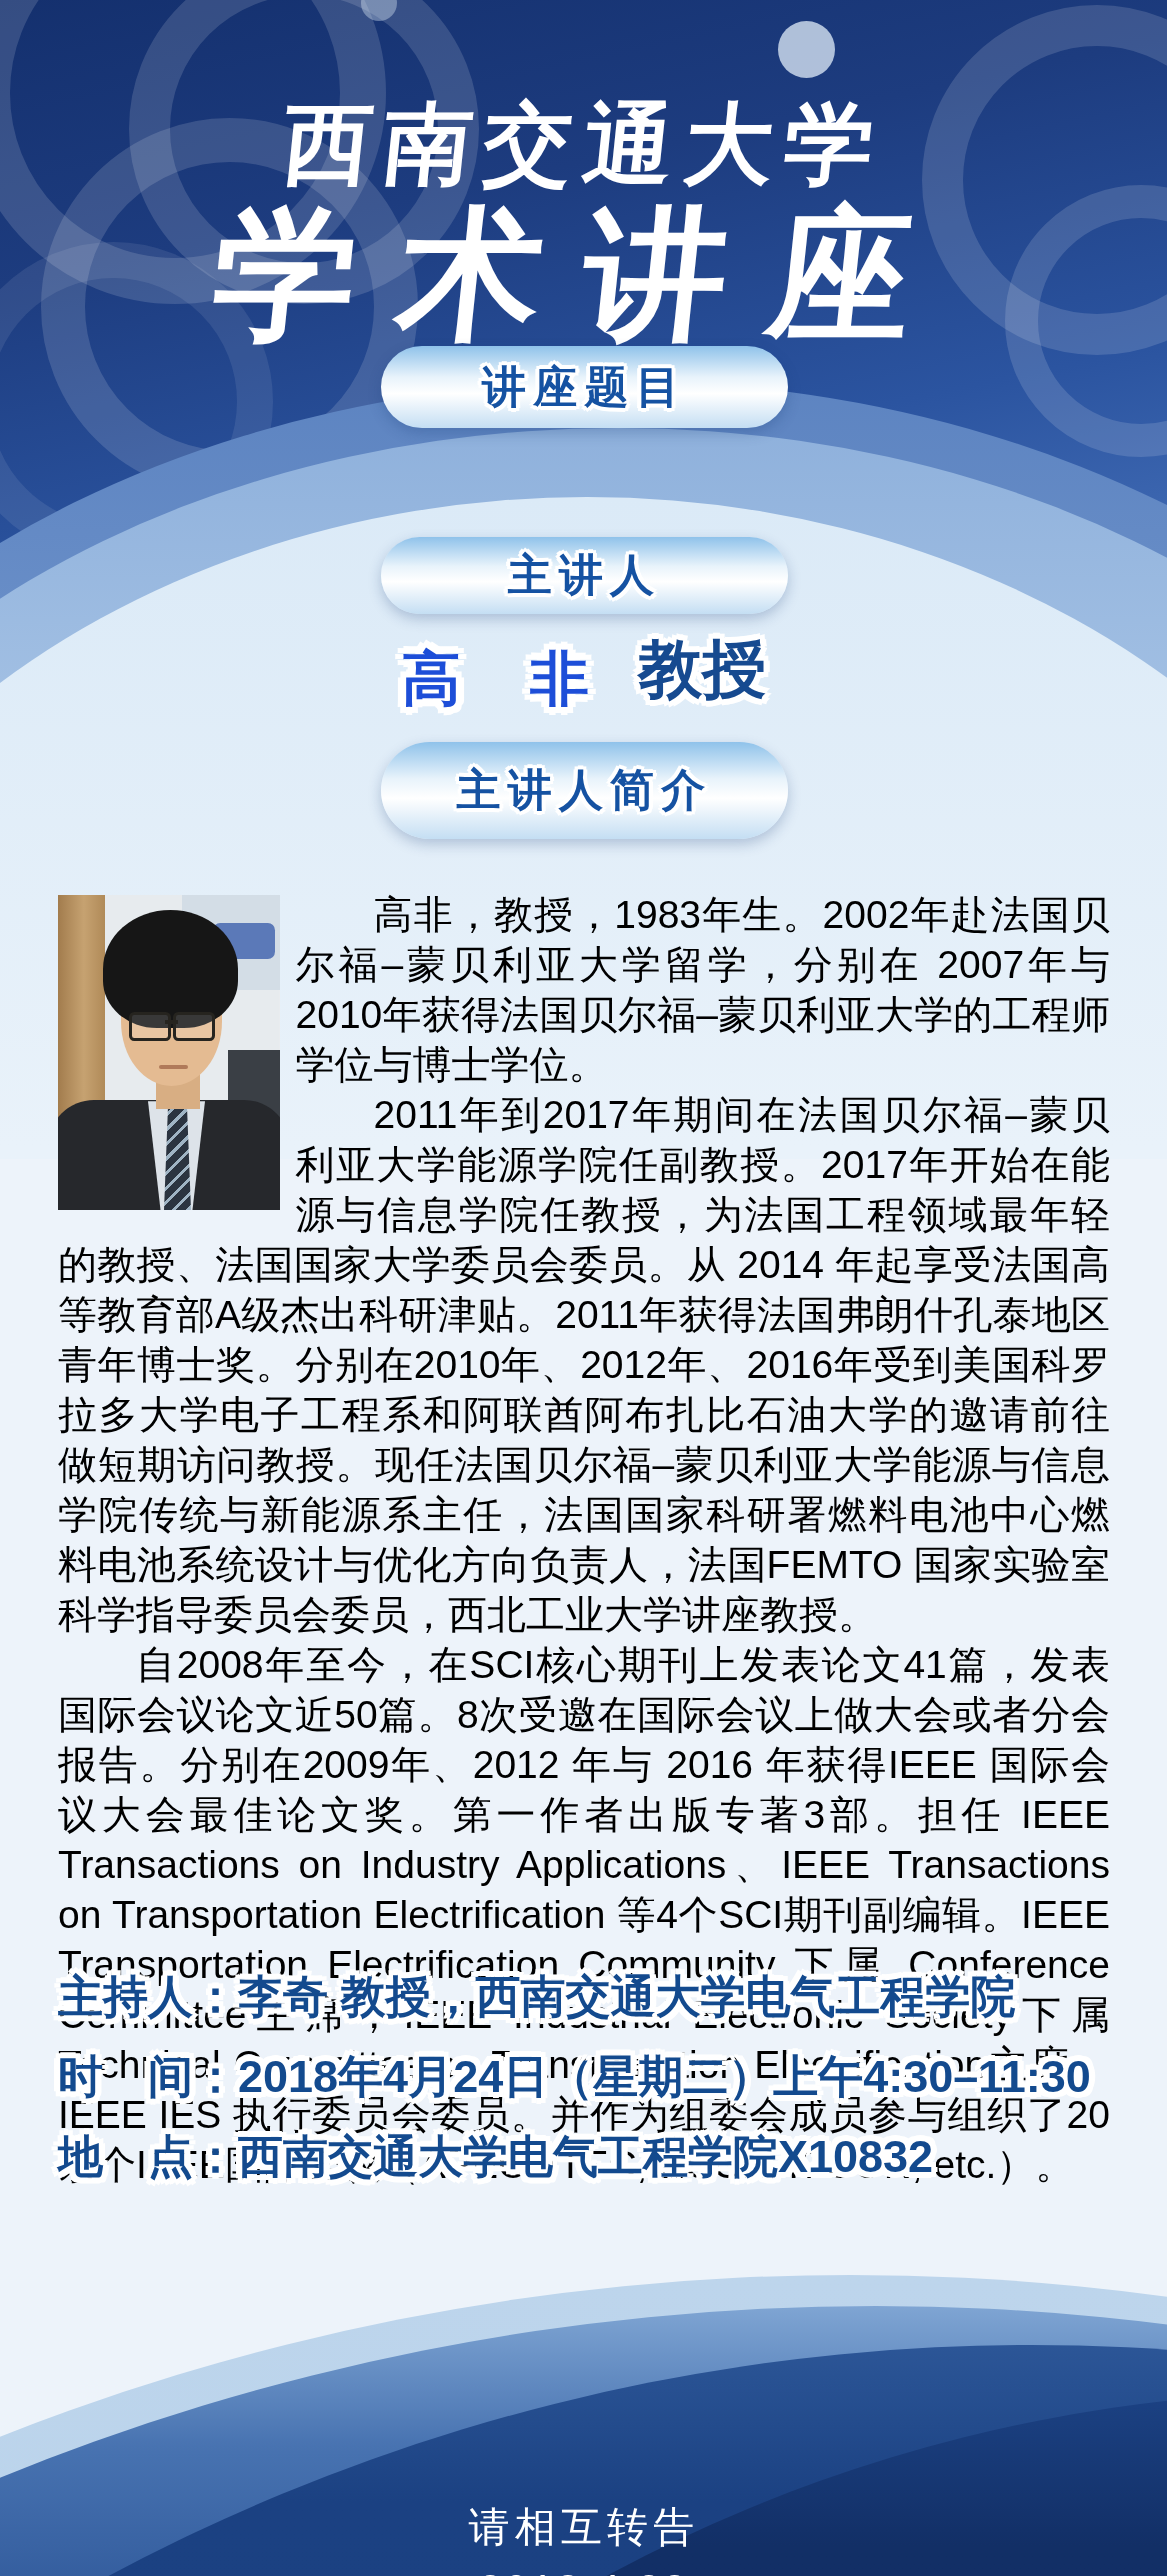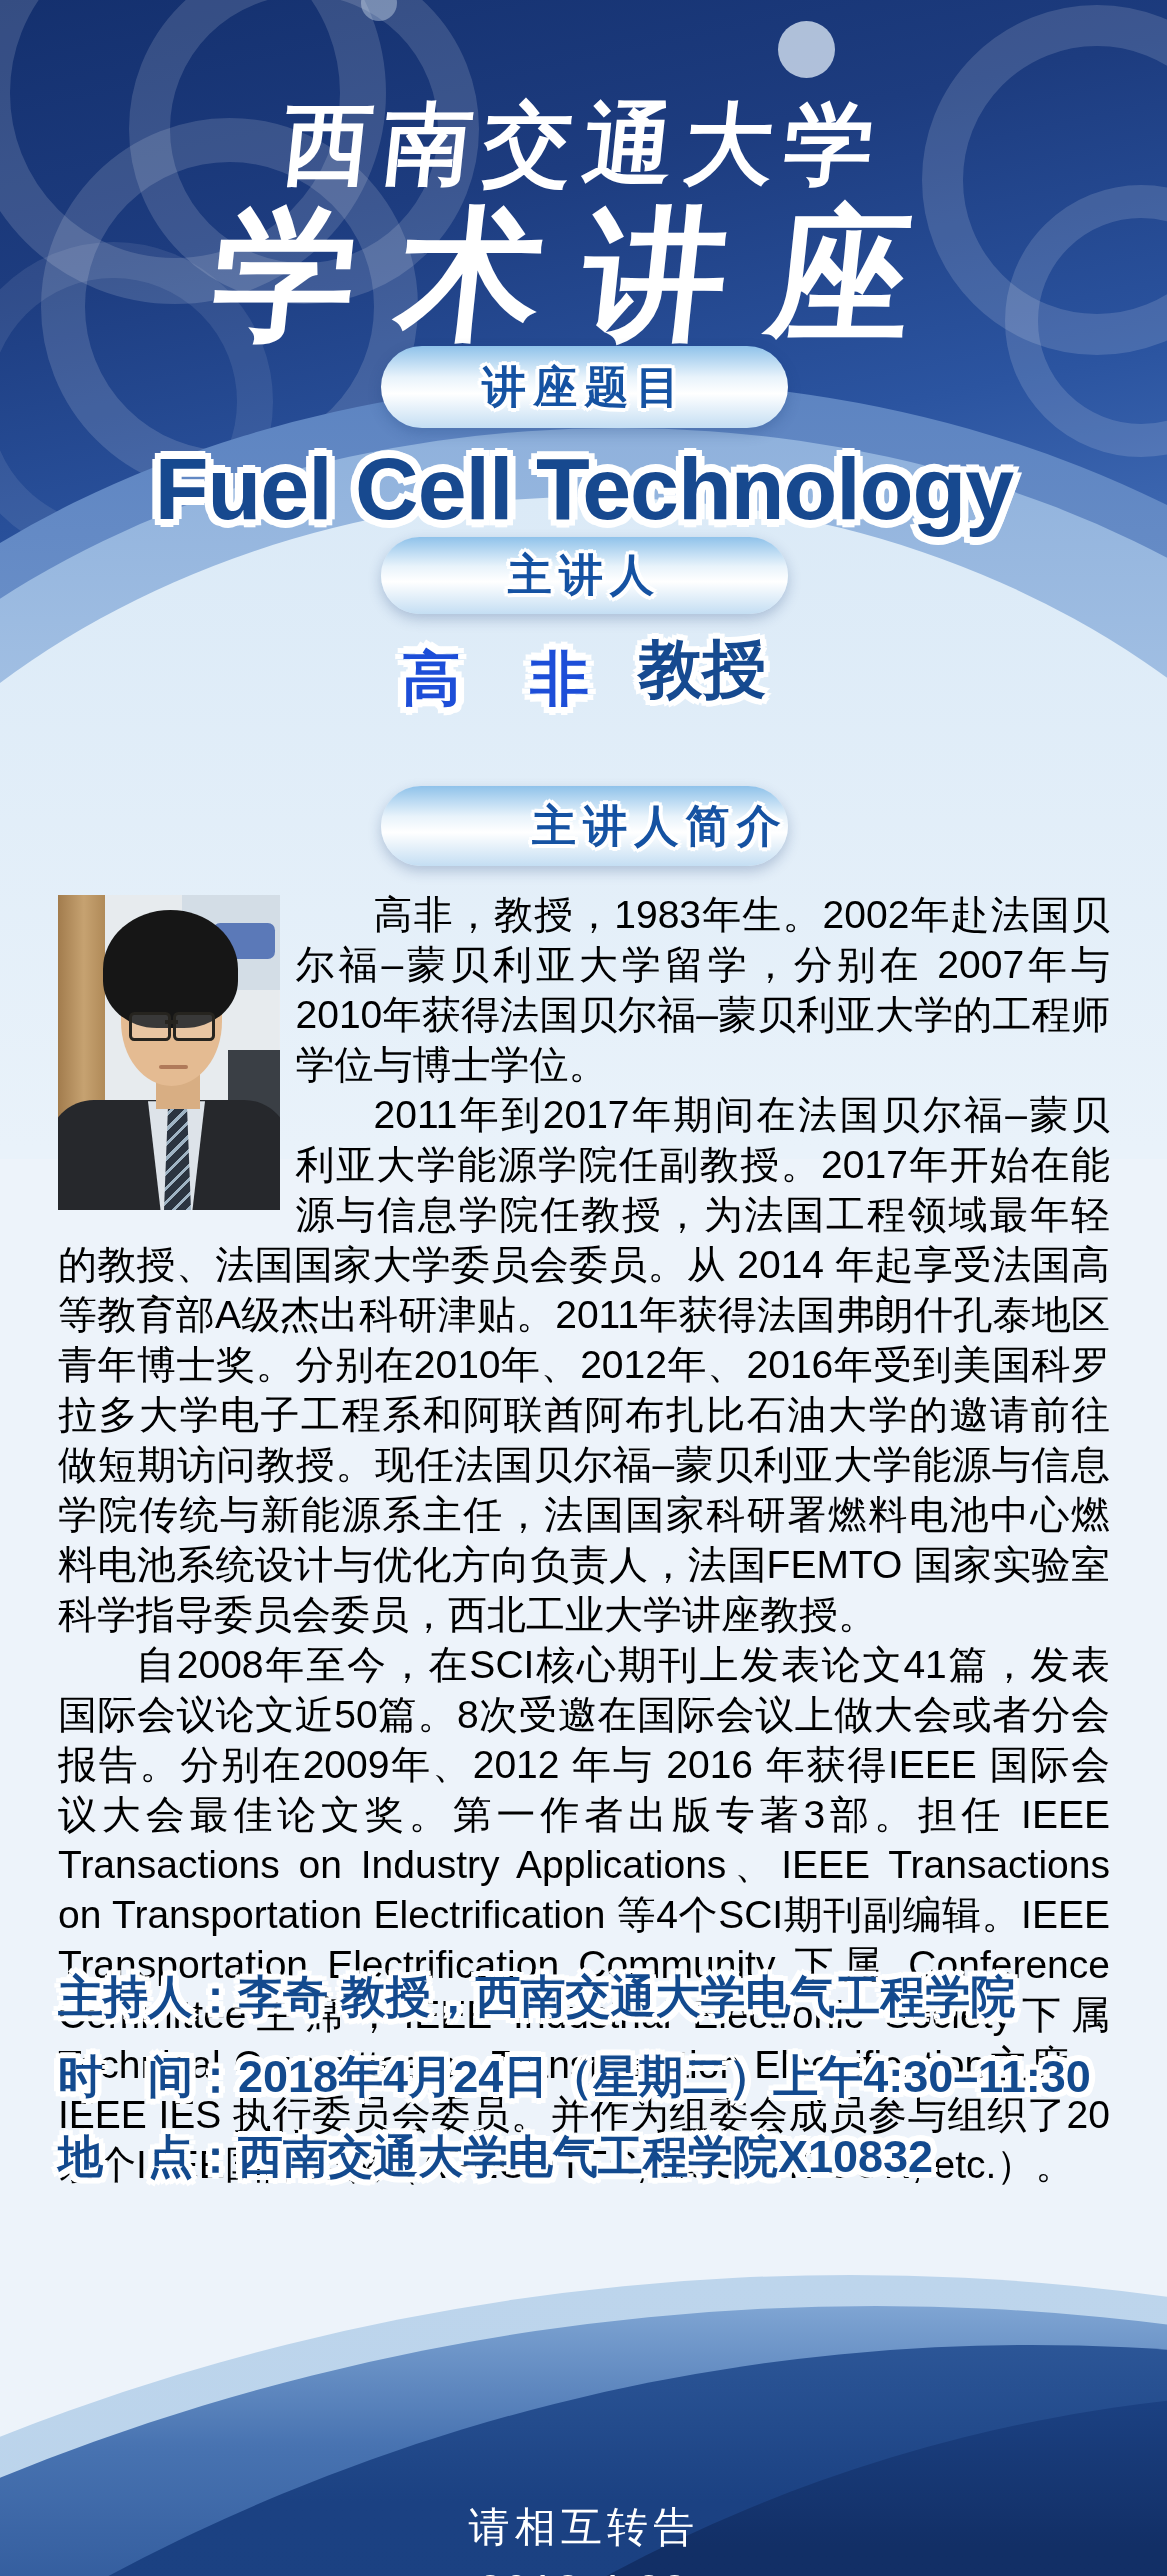--- a/index.html
+++ b/index.html
@@ -38,21 +38,21 @@
     color:#ffffff;font-weight:bold;font-size:143px;letter-spacing:42px;
     transform:skewX(-6deg);white-space:nowrap;}
 
   
   .pill{position:absolute;left:381px;width:407px;border-radius:515px;
     background:linear-gradient(180deg,#8fc2ea 0%,#e8f3fb 38%,#ffffff 58%,#c4def3 100%);
     box-shadow:0 5.2px 12.4px rgba(25,60,120,0.25);
     display:flex;align-items:center;justify-content:center;}
   .pill-topic{top:346px;height:82px;}
   .pill-speaker{top:537px;height:77px;}
-  .pill-bio{top:786px;height:80px;justify-content:flex-end;}
+  .pill-bio{top:742px;height:97px;}
   .pill-label{color:#1552a2;font-weight:bold;font-size:44px;letter-spacing:7.2px;white-space:nowrap;}
   .halo-sm{text-shadow:0 -4.1px 0 #fff,0 4.1px 0 #fff,-4.1px 0 0 #fff,4.1px 0 0 #fff,
     -3.1px -3.1px 0 #fff,3.1px -3.1px 0 #fff,-3.1px 3.1px 0 #fff,3.1px 3.1px 0 #fff;}
   .halo-md{text-shadow:0 -6.2px 0 #fff,0 6.2px 0 #fff,-6.2px 0 0 #fff,6.2px 0 0 #fff,
     -4.6px -4.6px 0 #fff,4.6px -4.6px 0 #fff,-4.6px 4.6px 0 #fff,4.6px 4.6px 0 #fff;}
   .halo-lg{text-shadow:0 -8.2px 0 #fff,0 8.2px 0 #fff,-8.2px 0 0 #fff,8.2px 0 0 #fff,
     -5.7px -5.7px 0 #fff,5.7px -5.7px 0 #fff,-5.7px 5.7px 0 #fff,5.7px 5.7px 0 #fff;}
 
   .topic-title{position:absolute;left:0;top:438px;width:1168px;text-align:center;
     color:#17498f;font-weight:bold;font-size:88px;letter-spacing:-1px;white-space:nowrap;}
@@ -134,21 +134,20 @@
     <div class="dome"></div>
   </div>
   <div class="body-bg"></div>
 
   <div class="uni-title">西南交通大学</div>
   <div class="event-title">学术讲座</div>
 
   <div class="pill pill-topic">
     <span class="pill-label halo-sm">讲座题目</span>
   </div>
-  <div class="topic-title halo-lg">Fuel Cell Technology</div>
 
   <div class="pill pill-speaker">
     <span class="pill-label halo-sm">主讲人</span>
   </div>
   <div class="name-row">
     <span class="speaker-name halo-lg">高　非</span>
     <span class="speaker-degree halo-md">教授</span>
   </div>
 
   <div class="pill pill-bio">

